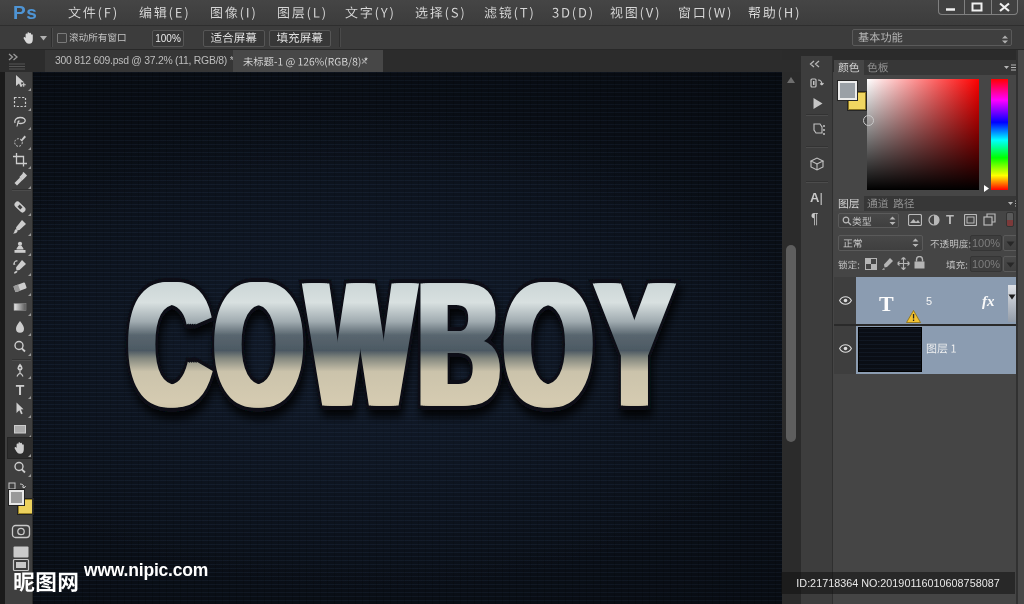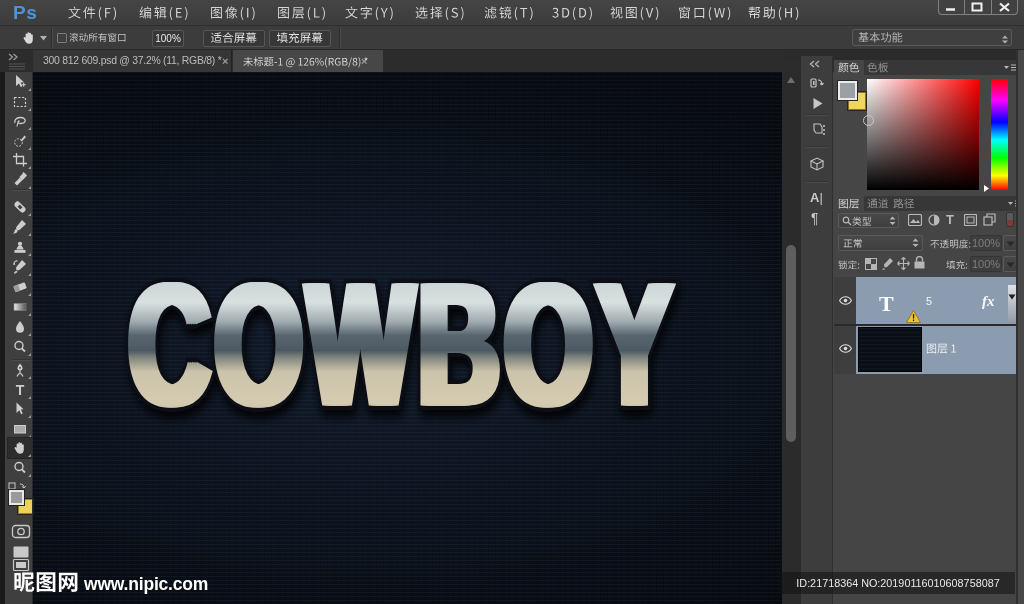--- a/index.html
+++ b/index.html
@@ -15,21 +15,21 @@
 #winbtns div{flex:1;position:relative;border-right:1px solid #808080}
 #winbtns div:last-child{border-right:none}
 
 #opts{position:absolute;left:0;top:26px;width:1024px;height:24px;background:#3c3c3c;border-bottom:1px solid #282828}
 .vsep{position:absolute;top:2px;width:1px;height:19px;background:#2e2e2e;box-shadow:1px 0 0 #4a4a4a}
 .obtn{position:absolute;top:4px;height:17px;background:#373737;border:1px solid #565656;border-radius:2px}
 #chk{position:absolute;left:57px;top:7px;width:10px;height:10px;background:#3f3f3f;border:1px solid #7a7a7a;border-radius:1px}
 #basicfn{position:absolute;left:852px;top:3px;width:160px;height:17px;background:#3f3f3f;border:1px solid #5a5a5a;border-radius:2px}
 
 #tabbar{position:absolute;left:0;top:50px;width:1024px;height:22px;background:#2c2c2c}
-#tab1{position:absolute;left:33px;top:0;width:199px;height:22px;background:#363636;border-right:1px solid #222;
+#tab1{position:absolute;left:45px;top:0;width:199px;height:22px;background:#363636;border-right:1px solid #222;
  color:#bdbdbd;font-size:10.4px;letter-spacing:-0.25px;line-height:22px;padding-left:10px;white-space:nowrap}
 #tab2{position:absolute;left:233px;top:0;width:150px;height:22px;background:#474747}
 .tx{color:#9a9a9a;font-size:11px;font-weight:bold}
 
 #toolbar{position:absolute;left:0;top:72px;width:33px;height:532px;background:#3f3f3f;
  border-left:5px solid #1a1a1a;z-index:20}
 #toolbar:after{content:"";position:absolute;right:0;top:0;width:1px;height:100%;background:#2a2a2a}
 .tool{position:absolute;left:4px;width:22px;height:19px}
 .tool svg{position:absolute;left:2px;top:0}
 .tsel{position:absolute;left:-2px;top:-2px;width:26px;height:22px;background:#2d2d2d;border:1px solid #252525}
@@ -146,21 +146,21 @@
    <g fill="url(#cow)" stroke="url(#cow)" stroke-width="3">
     <use href="#ct" x="-7"></use>
               <use href="#ct" x="7"></use>
               <use href="#ct" x="-3.5"></use>
               <use href="#ct" x="3.5"></use>
               <use href="#ct"></use>
    </g>
   </g>
  </g>
 </svg>
-<div class="abs" style="left:51px;top:502px;color:#fff;font-size:17.5px;letter-spacing:-0.2px;font-weight:bold;z-index:45">www.nipic.com</div>
+<div class="abs" style="left:51px;top:488px;color:#fff;font-size:17.5px;letter-spacing:-0.2px;font-weight:bold;z-index:45">www.nipic.com</div>
 </div>
 
 <div id="vscroll">
  <svg class="abs" style="left:4px;top:4px" width="10" height="8">
         <path d="M5 1 L9 7 L1 7 Z" fill="#6e6e6e"></path>
       </svg>
  <div id="vthumb"></div>
 </div>
 
 <div id="dockhead"></div>

